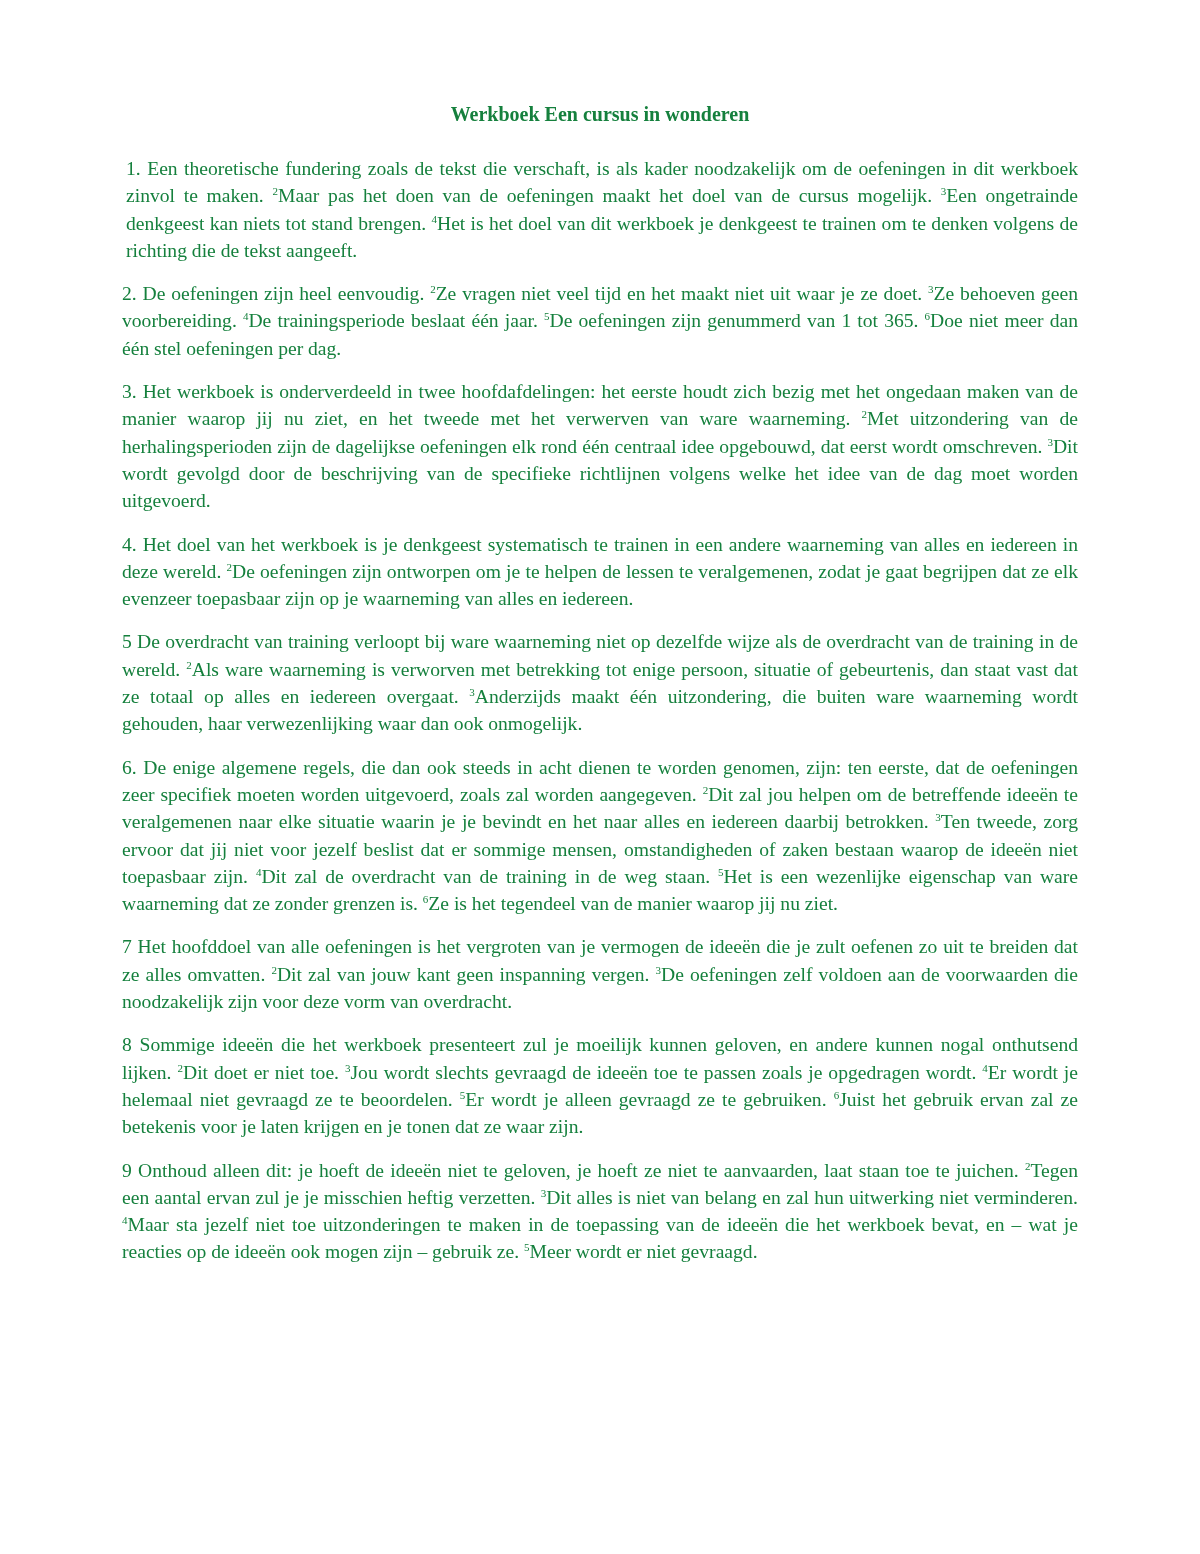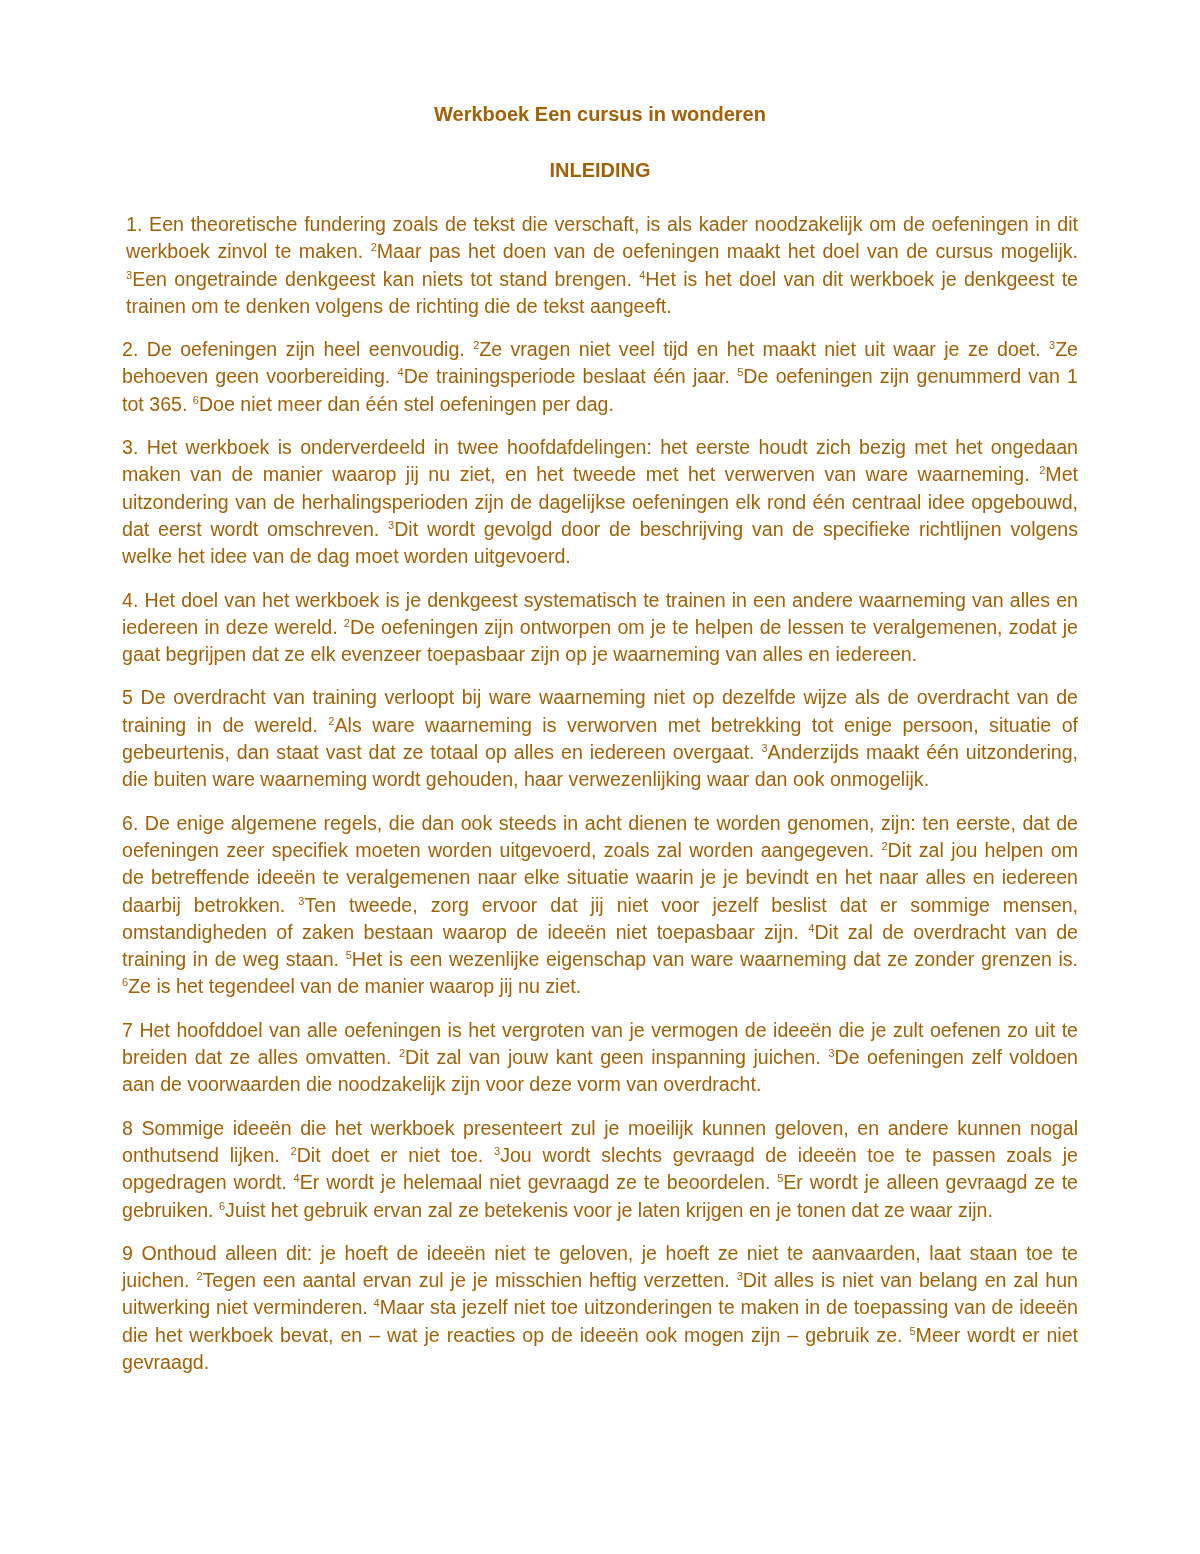--- a/index.html
+++ b/index.html
@@ -1,20 +1,20 @@
 <!DOCTYPE html>
 <html><head>
 <meta charset="utf-8">
 <style>
   html, body { margin: 0; padding: 0; background: #ffffff; }
   body { width: 1200px; height: 1554px; position: relative; overflow: hidden; }
   .page {
     position: absolute; left: 106px; top: 100px; width: 988px;
-    font-family: Liberation Sans, sans-serif;
-    color: #a16207;
+    font-family: Liberation Serif, serif;
+    color: #15803d;
     font-size: 19.6px;
     line-height: 27.3px;
   }
   .doc-title {
     text-align: center; font-weight: bold; font-size: 20px;
     margin: 0; height: 28px; line-height: 28px;
   }
   .section-title {
     text-align: center; font-weight: bold; font-size: 20px;
     margin: 28px 0 0 0; height: 28px; line-height: 28px;
@@ -22,25 +22,24 @@
   .body { margin-top: 27px; }
   .para { margin: 16px; text-align: justify; text-align-last: left; }
   .para sup { font-size: 11px; line-height: 0; vertical-align: 7px; }
   .first { padding-left: 4px; }
 </style>
 </head>
 <body>
 
 <div class="page">
   <h1 class="doc-title">Werkboek Een cursus in wonderen</h1>
-  <h2 class="section-title">INLEIDING</h2>
   <div class="body" id="doc-body">
       <p class="para first"><span>1.</span> <span>Een theoretische fundering zoals de tekst die verschaft, is als kader noodzakelijk om de oefeningen in dit werkboek zinvol te maken. </span><sup>2</sup><span>Maar pas het doen van de oefeningen maakt het doel van de cursus mogelijk. </span><sup>3</sup><span>Een ongetrainde denkgeest kan niets tot stand brengen. </span><sup>4</sup><span>Het is het doel van dit werkboek je denkgeest te trainen om te denken volgens de richting die de tekst aangeeft.</span></p>
       <p class="para"><span>2.</span> <span>De oefeningen zijn heel eenvoudig. </span><sup>2</sup><span>Ze vragen niet veel tijd en het maakt niet uit waar je ze doet. </span><sup>3</sup><span>Ze behoeven geen voorbereiding. </span><sup>4</sup><span>De trainingsperiode beslaat één jaar. </span><sup>5</sup><span>De oefeningen zijn genummerd van 1 tot 365. </span><sup>6</sup><span>Doe niet meer dan één stel oefeningen per dag.</span></p>
       <p class="para"><span>3.</span> <span>Het werkboek is onderverdeeld in twee hoofdafdelingen: het eerste houdt zich bezig met het ongedaan maken van de manier waarop jij nu ziet, en het tweede met het verwerven van ware waarneming. </span><sup>2</sup><span>Met uitzondering van de herhalingsperioden zijn de dagelijkse oefeningen elk rond één centraal idee opgebouwd, dat eerst wordt omschreven. </span><sup>3</sup><span>Dit wordt gevolgd door de beschrijving van de specifieke richtlijnen volgens welke het idee van de dag moet worden uitgevoerd.</span></p>
       <p class="para"><span>4.</span> <span>Het doel van het werkboek is je denkgeest systematisch te trainen in een andere waarneming van alles en iedereen in deze wereld. </span><sup>2</sup><span>De oefeningen zijn ontworpen om je te helpen de lessen te veralgemenen, zodat je gaat begrijpen dat ze elk evenzeer toepasbaar zijn op je waarneming van alles en iedereen.</span></p>
       <p class="para"><span>5</span> <span>De overdracht van training verloopt bij ware waarneming niet op dezelfde wijze als de overdracht van de training in de wereld. </span><sup>2</sup><span>Als ware waarneming is verworven met betrekking tot enige persoon, situatie of gebeurtenis, dan staat vast dat ze totaal op alles en iedereen overgaat. </span><sup>3</sup><span>Anderzijds maakt één uitzondering, die buiten ware waarneming wordt gehouden, haar verwezenlijking waar dan ook onmogelijk.</span></p>
       <p class="para"><span>6.</span> <span>De enige algemene regels, die dan ook steeds in acht dienen te worden genomen, zijn: ten eerste, dat de oefeningen zeer specifiek moeten worden uitgevoerd, zoals zal worden aangegeven. </span><sup>2</sup><span>Dit zal jou helpen om de betreffende ideeën te veralgemenen naar elke situatie waarin je je bevindt en het naar alles en iedereen daarbij betrokken. </span><sup>3</sup><span>Ten tweede, zorg ervoor dat jij niet voor jezelf beslist dat er sommige mensen, omstandigheden of zaken bestaan waarop de ideeën niet toepasbaar zijn. </span><sup>4</sup><span>Dit zal de overdracht van de training in de weg staan. </span><sup>5</sup><span>Het is een wezenlijke eigenschap van ware waarneming dat ze zonder grenzen is. </span><sup>6</sup><span>Ze is het tegendeel van de manier waarop jij nu ziet.</span></p>
-      <p class="para"><span>7</span> <span>Het hoofddoel van alle oefeningen is het vergroten van je vermogen de ideeën die je zult oefenen zo uit te breiden dat ze alles omvatten. </span><sup>2</sup><span>Dit zal van jouw kant geen inspanning juichen. </span><sup>3</sup><span>De oefeningen zelf voldoen aan de voorwaarden die noodzakelijk zijn voor deze vorm van overdracht.</span></p>
+      <p class="para"><span>7</span> <span>Het hoofddoel van alle oefeningen is het vergroten van je vermogen de ideeën die je zult oefenen zo uit te breiden dat ze alles omvatten. </span><sup>2</sup><span>Dit zal van jouw kant geen inspanning vergen. </span><sup>3</sup><span>De oefeningen zelf voldoen aan de voorwaarden die noodzakelijk zijn voor deze vorm van overdracht.</span></p>
       <p class="para"><span>8</span> <span>Sommige ideeën die het werkboek presenteert zul je moeilijk kunnen geloven, en andere kunnen nogal onthutsend lijken. </span><sup>2</sup><span>Dit doet er niet toe. </span><sup>3</sup><span>Jou wordt slechts gevraagd de ideeën toe te passen zoals je opgedragen wordt. </span><sup>4</sup><span>Er wordt je helemaal niet gevraagd ze te beoordelen. </span><sup>5</sup><span>Er wordt je alleen gevraagd ze te gebruiken. </span><sup>6</sup><span>Juist het gebruik ervan zal ze betekenis voor je laten krijgen en je tonen dat ze waar zijn.</span></p>
       <p class="para"><span>9</span> <span>Onthoud alleen dit: je hoeft de ideeën niet te geloven, je hoeft ze niet te aanvaarden, laat staan toe te juichen. </span><sup>2</sup><span>Tegen een aantal ervan zul je je misschien heftig verzetten. </span><sup>3</sup><span>Dit alles is niet van belang en zal hun uitwerking niet verminderen. </span><sup>4</sup><span>Maar sta jezelf niet toe uitzonderingen te maken in de toepassing van de ideeën die het werkboek bevat, en – wat je reacties op de ideeën ook mogen zijn – gebruik ze. </span><sup>5</sup><span>Meer wordt er niet gevraagd.</span></p>
     </div>
 </div>
 
 </body></html>

